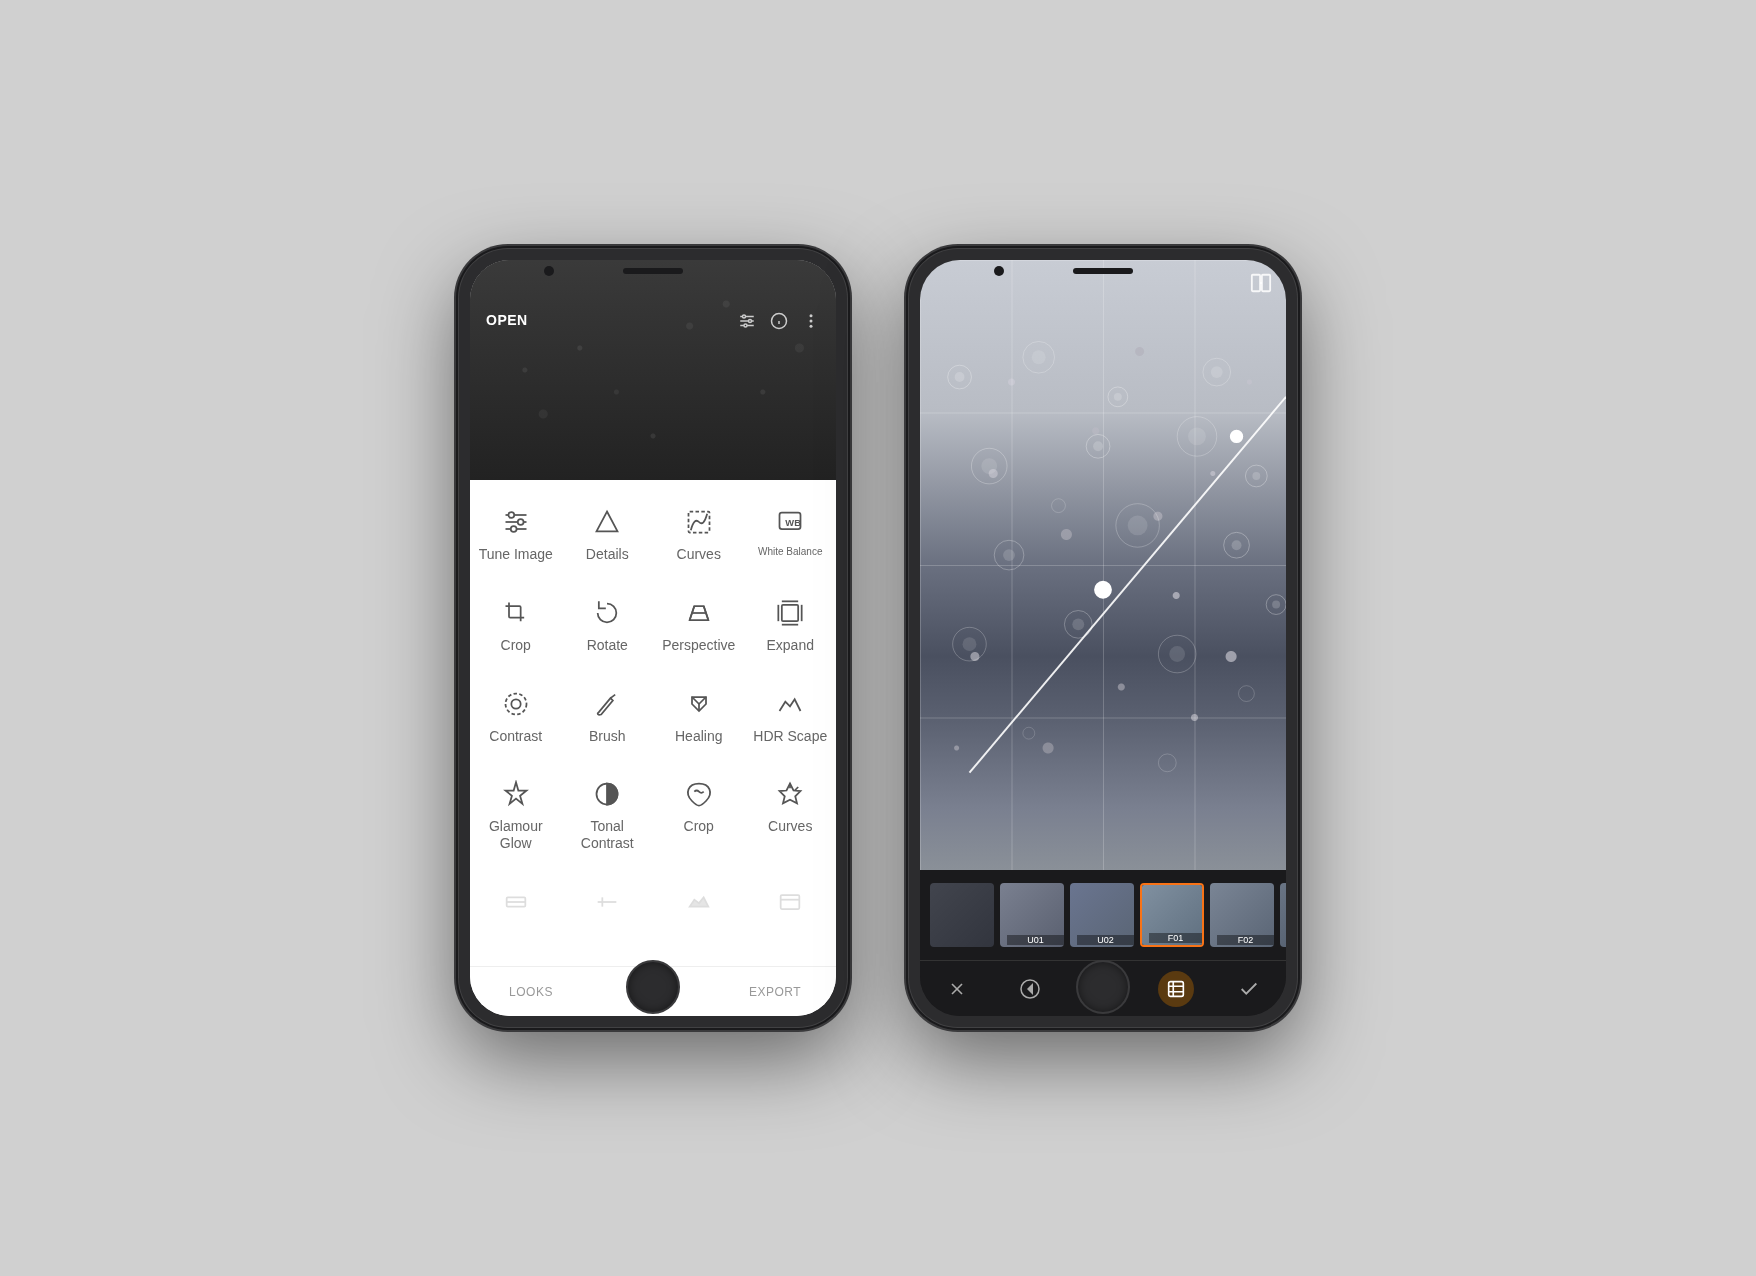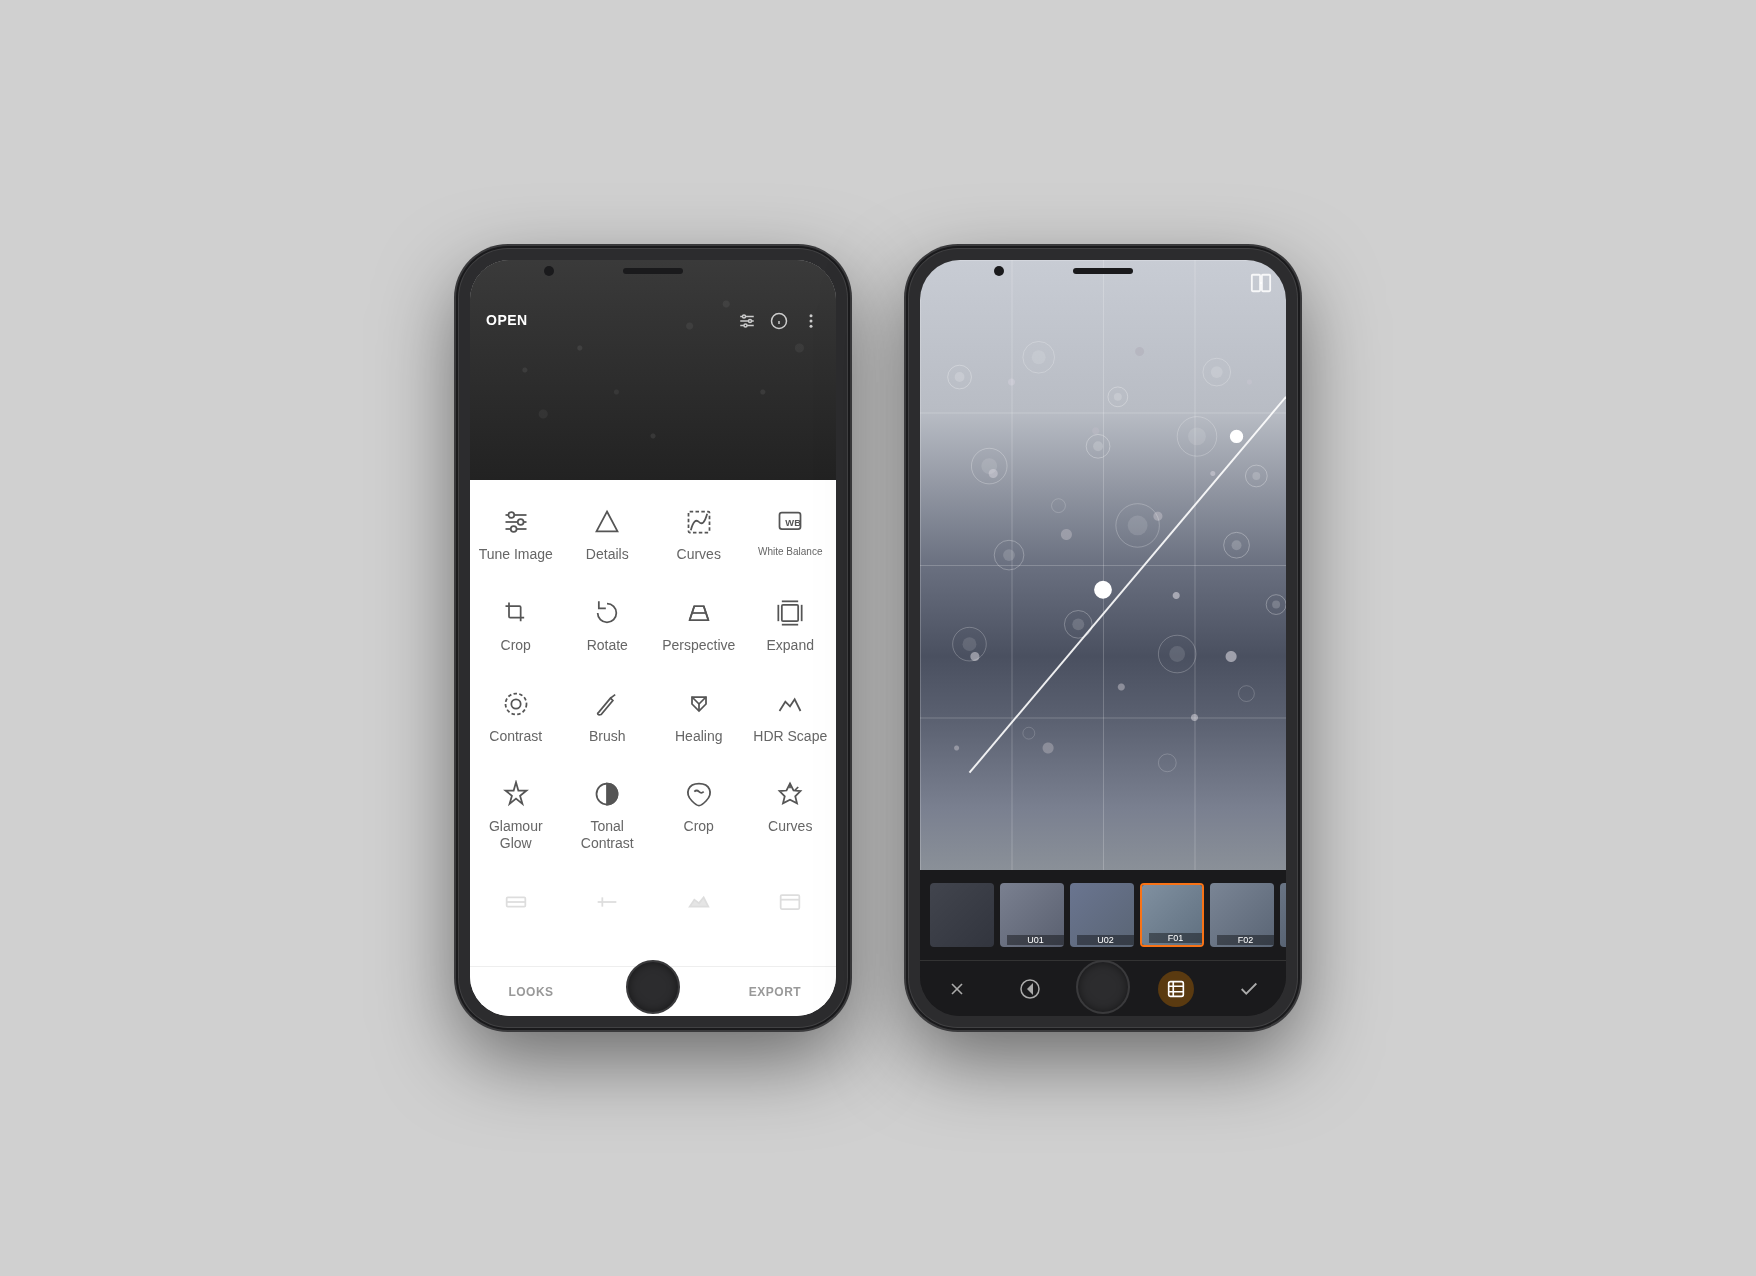--- a/index.html
+++ b/index.html
@@ -183,21 +183,21 @@
       height: 50px;
       flex-shrink: 0;
     }
 
     .nav-item {
       flex: 1;
       display: flex;
       align-items: center;
       justify-content: center;
       font-size: 12px;
-      font-weight: 700;
+      font-weight: 400;
       color: #999;
       cursor: pointer;
       letter-spacing: 0.5px;
     }
 
     .nav-item.active {
       color: #4a90e2;
     }
 
     

